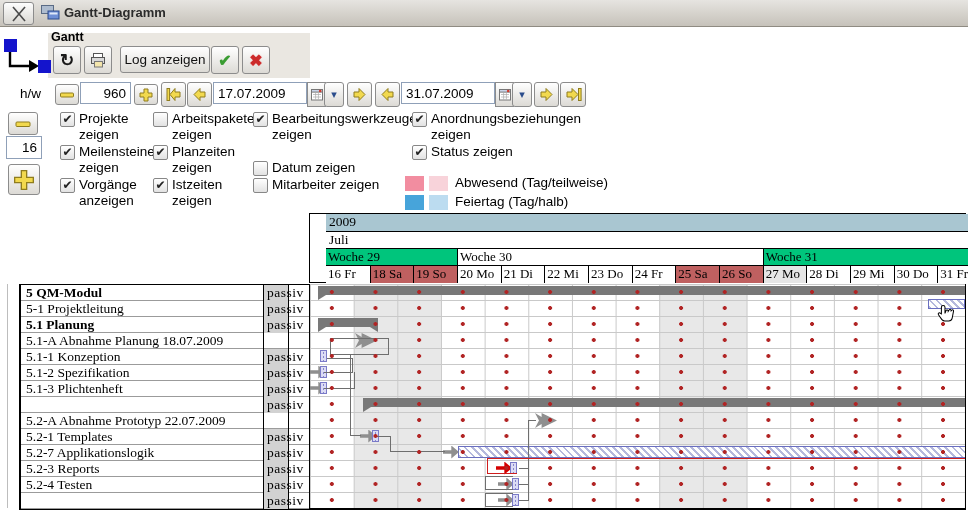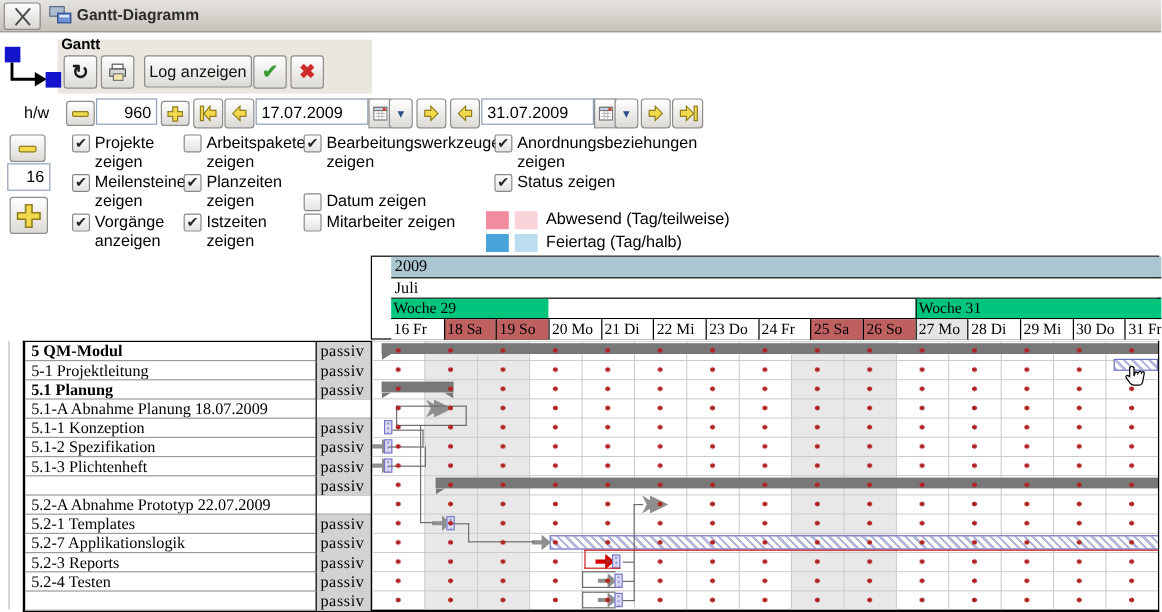--- a/index.html
+++ b/index.html
@@ -42,21 +42,21 @@
       font-family:"Liberation Serif",serif;font-size:13px;line-height:16px;padding-left:2px;
       white-space:nowrap;overflow:hidden;}
   .hc:first-child{border-left:none;}
   
   .ttable{position:absolute;left:19px;top:284px;width:291px;height:224px;box-sizing:content-box;
           border-left:2px solid #000;border-top:1px solid #000;border-bottom:2px solid #000;background:#fff;}
   .trow{position:absolute;left:0;width:100%;height:16px;box-sizing:border-box;border-bottom:1px solid #9b9b9b;}
   .tname{position:absolute;left:0;top:0;width:242px;height:15px;font-family:"Liberation Serif",serif;
          font-size:13.5px;line-height:15px;padding-left:5px;white-space:nowrap;overflow:hidden;box-sizing:border-box;}
   .b{font-weight:bold;}
-  .tstat{position:absolute;left:242px;top:0;width:47px;height:16px;border-left:1px solid #000;border-right:1px solid #000;
+  .tstat{position:absolute;left:242px;top:0;width:26px;height:16px;border-left:1px solid #000;border-right:1px solid #000;
          font-family:"Liberation Serif",serif;font-size:13.5px;line-height:15px;padding-left:3px;box-sizing:border-box;
          letter-spacing:.5px;}
   .tstat.on{background:#d2d2d2;}
   
   .chart{position:absolute;left:309px;top:284px;width:655px;height:224px;background:#fff;overflow:hidden;
          border-left:1px solid #000;border-right:1px solid #000;border-bottom:2px solid #000;}
   .weband{position:absolute;top:0;height:100%;background:#e8e8e8;z-index:1;}
   .gridlines{position:absolute;inset:0;z-index:2;pointer-events:none;
      background-image:linear-gradient(to right,#c9c9c9 1px,transparent 1px),
                       linear-gradient(to bottom,#c9c9c9 1px,transparent 1px);
@@ -274,20 +274,21 @@
       <div class="sw" style="left: 405px; top: 195px; background: rgb(71, 164, 218);"></div>
       <div class="sw" style="left: 429px; top: 195px; background: rgb(188, 220, 240);"></div>
       <div class="lgl" style="left: 455px; top: 194px;">Feiertag (Tag/halb)</div>
     </div>
 
   <div class="ghead">
     <div class="hrow hlabel" style="top: 0px; background: rgb(169, 198, 209);">2009</div>
     <div class="hrow hrow2 hlabel" style="top:17px;background:#fff;">Juli</div>
     <div class="hrow hrow2" style="top:34px;">
         <div class="hc" style="left: 0px; width: 131px; background: rgb(0, 197, 124); border-left: none;">Woche 29</div>
+        <div class="hc" style="left: 131px; width: 305.67px; background: rgb(255, 255, 255);">Woche 30</div>
         <div class="hc" style="left: 436.67px; width: 218.33px; background: rgb(0, 197, 124);">Woche 31</div>
       </div>
     <div class="hrow hrow2" style="top:51px;">
         <div class="hc" style="left: 0px; width: 43.67px; background: rgb(255, 255, 255); border-left: none;">16 Fr</div>
         <div class="hc" style="left: 43.67px; width: 43.67px; background: rgb(191, 96, 96);">18 Sa</div>
         <div class="hc" style="left: 87.33px; width: 43.67px; background: rgb(191, 96, 96);">19 So</div>
         <div class="hc" style="left: 131px; width: 43.67px; background: rgb(255, 255, 255);">20 Mo</div>
         <div class="hc" style="left: 174.67px; width: 43.67px; background: rgb(255, 255, 255);">21 Di</div>
         <div class="hc" style="left: 218.33px; width: 43.67px; background: rgb(255, 255, 255);">22 Mi</div>
         <div class="hc" style="left: 262px; width: 43.67px; background: rgb(255, 255, 255);">23 Do</div>

